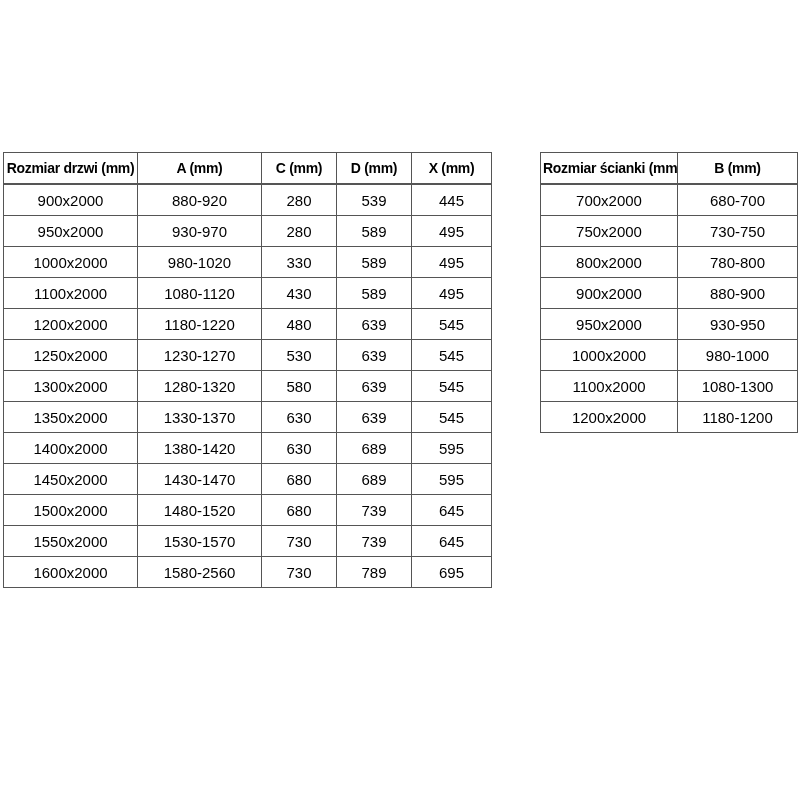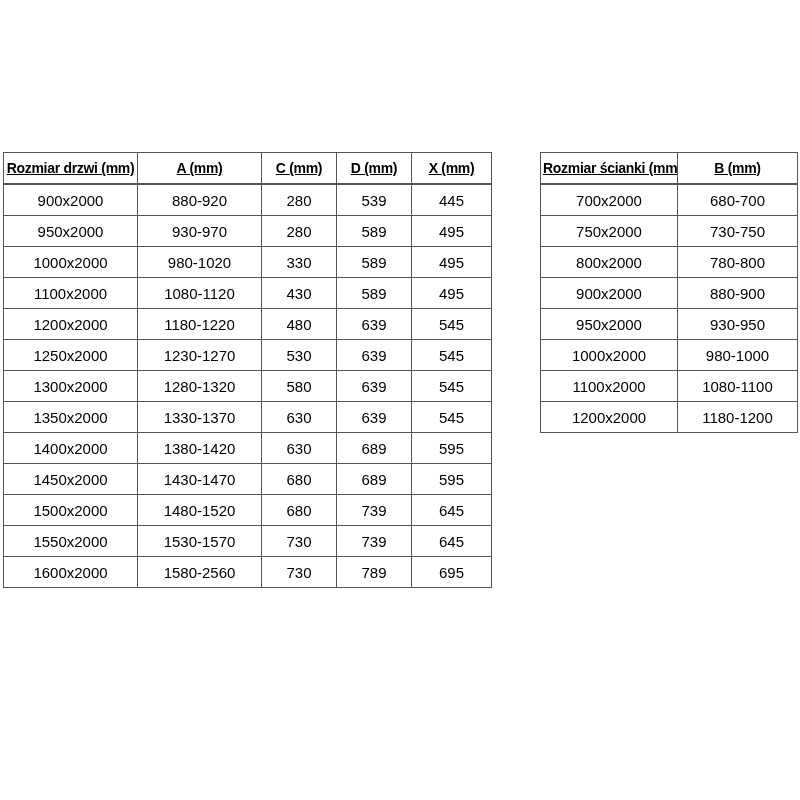--- a/index.html
+++ b/index.html
@@ -39,21 +39,20 @@
     padding: 0 2px;
     height: 30px;
     overflow: hidden;
     white-space: nowrap;
   }
   .dim-table th {
     font-size: 14px;
     font-weight: bold;
     letter-spacing: -0.3px;
     border-bottom-width: 2px;
-    text-decoration: underline;
   }
   .dim-table td {
     font-size: 15px;
     font-weight: normal;
   }
   
   #door-table col.c0 { width: 134px; }
   #door-table col.c1 { width: 124px; }
   #door-table col.c2 { width: 75px; }
   #door-table col.c3 { width: 75px; }
@@ -210,21 +209,21 @@
         <tr>
           <td>950x2000</td>
           <td>930-950</td>
         </tr>
         <tr>
           <td>1000x2000</td>
           <td>980-1000</td>
         </tr>
         <tr>
           <td>1100x2000</td>
-          <td>1080-1100</td>
+          <td>1080-1300</td>
         </tr>
         <tr>
           <td>1200x2000</td>
           <td>1180-1200</td>
         </tr>
       </tbody>
   </table>
 
 </div>
 

